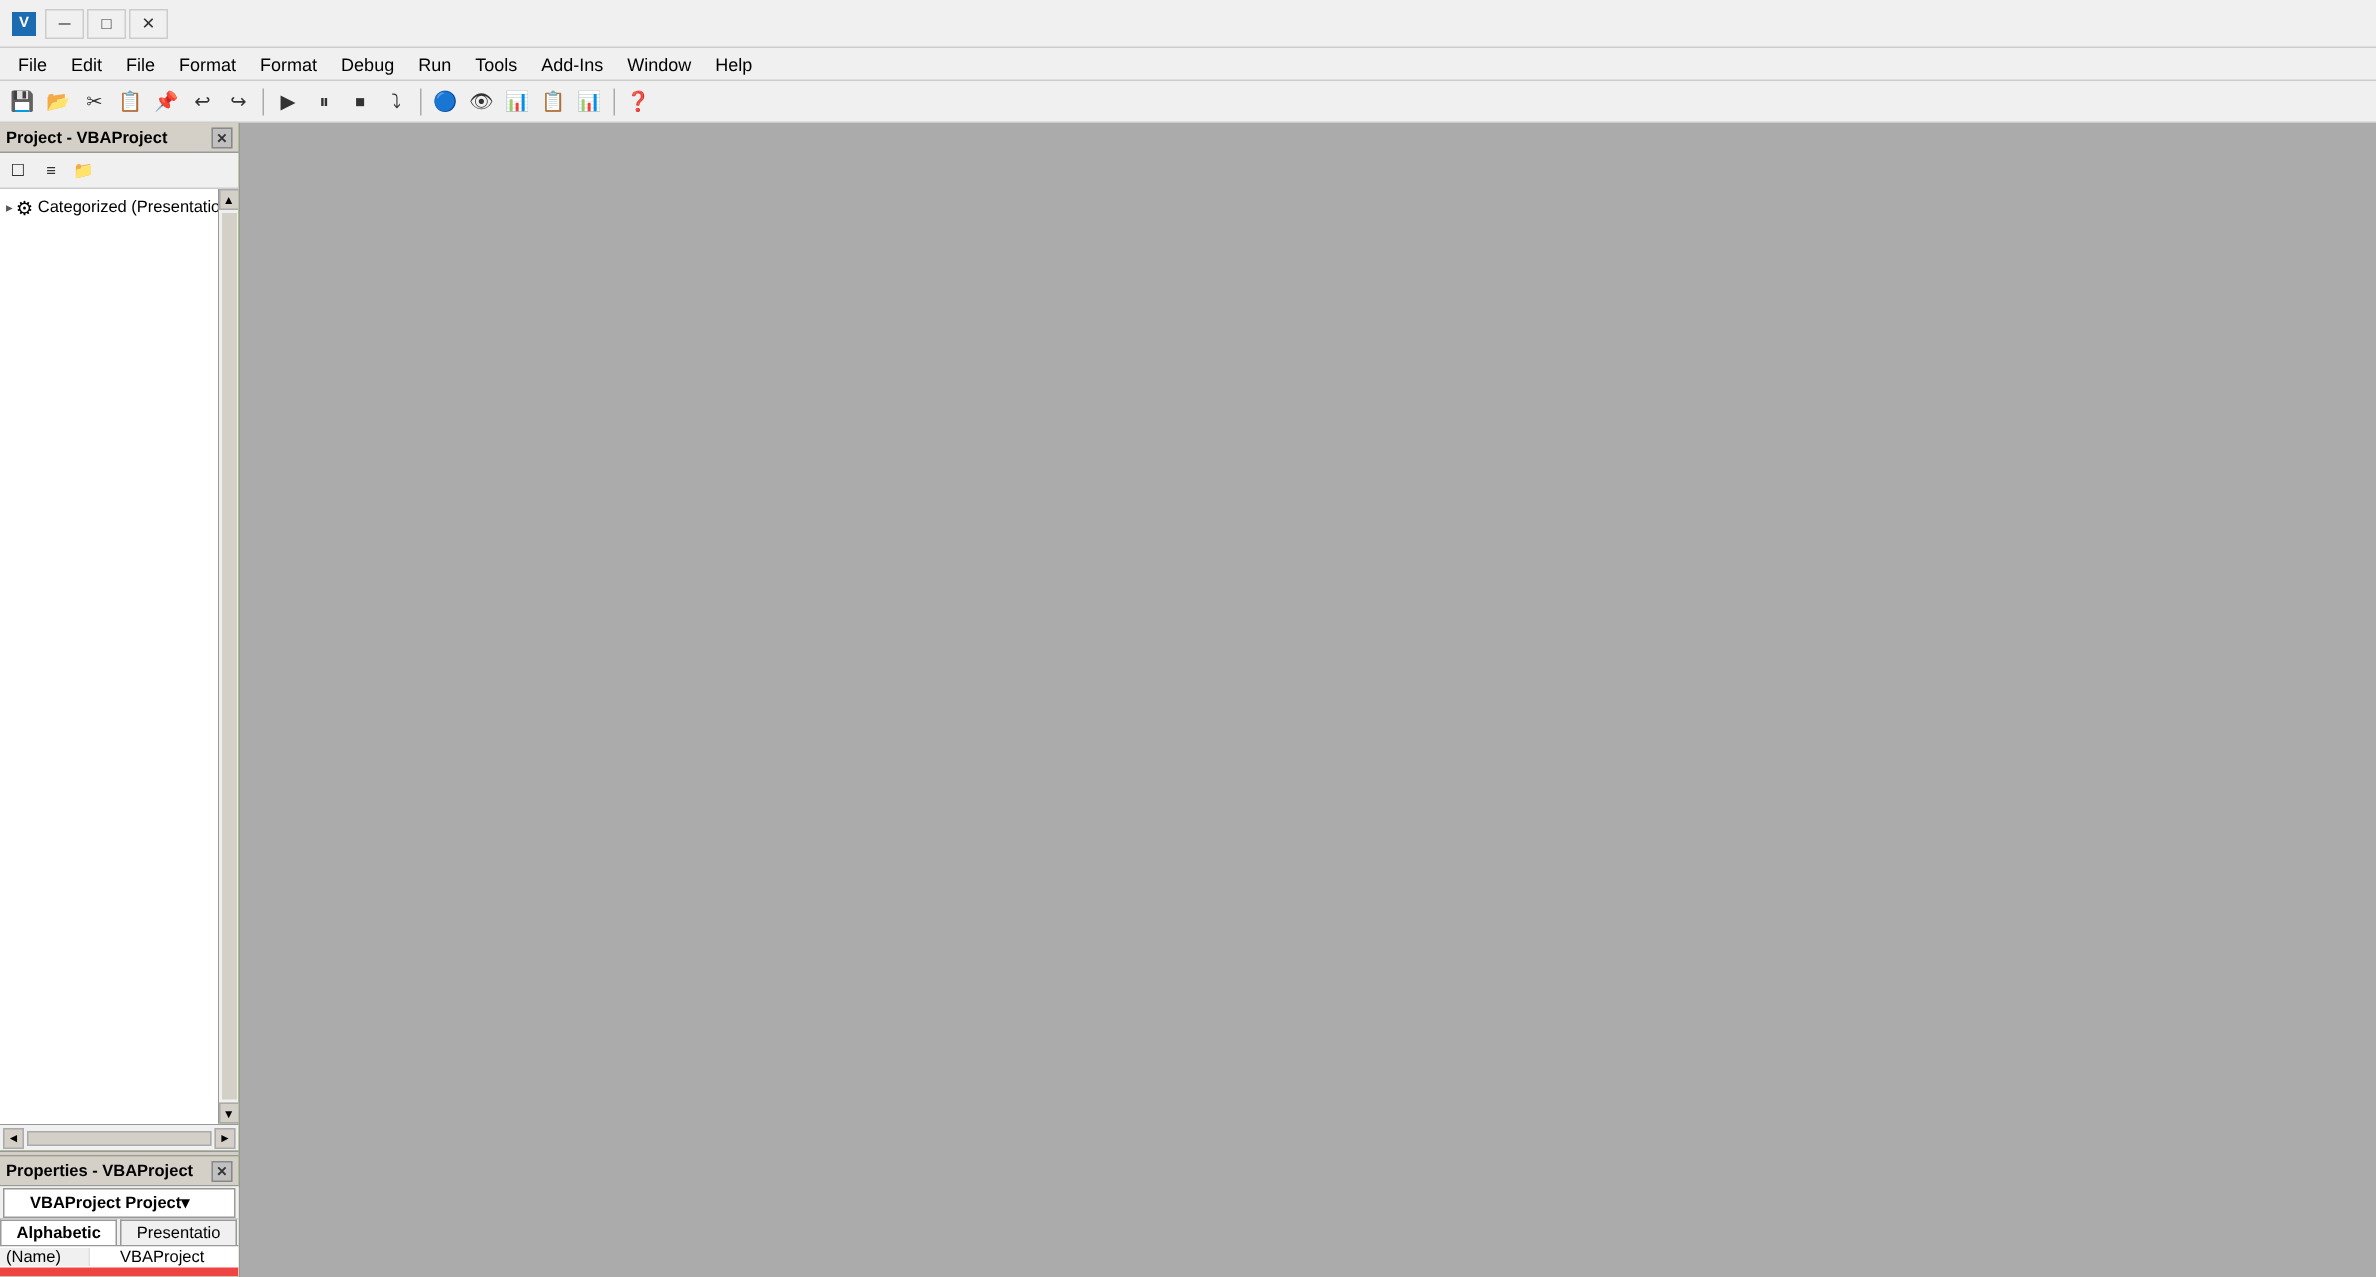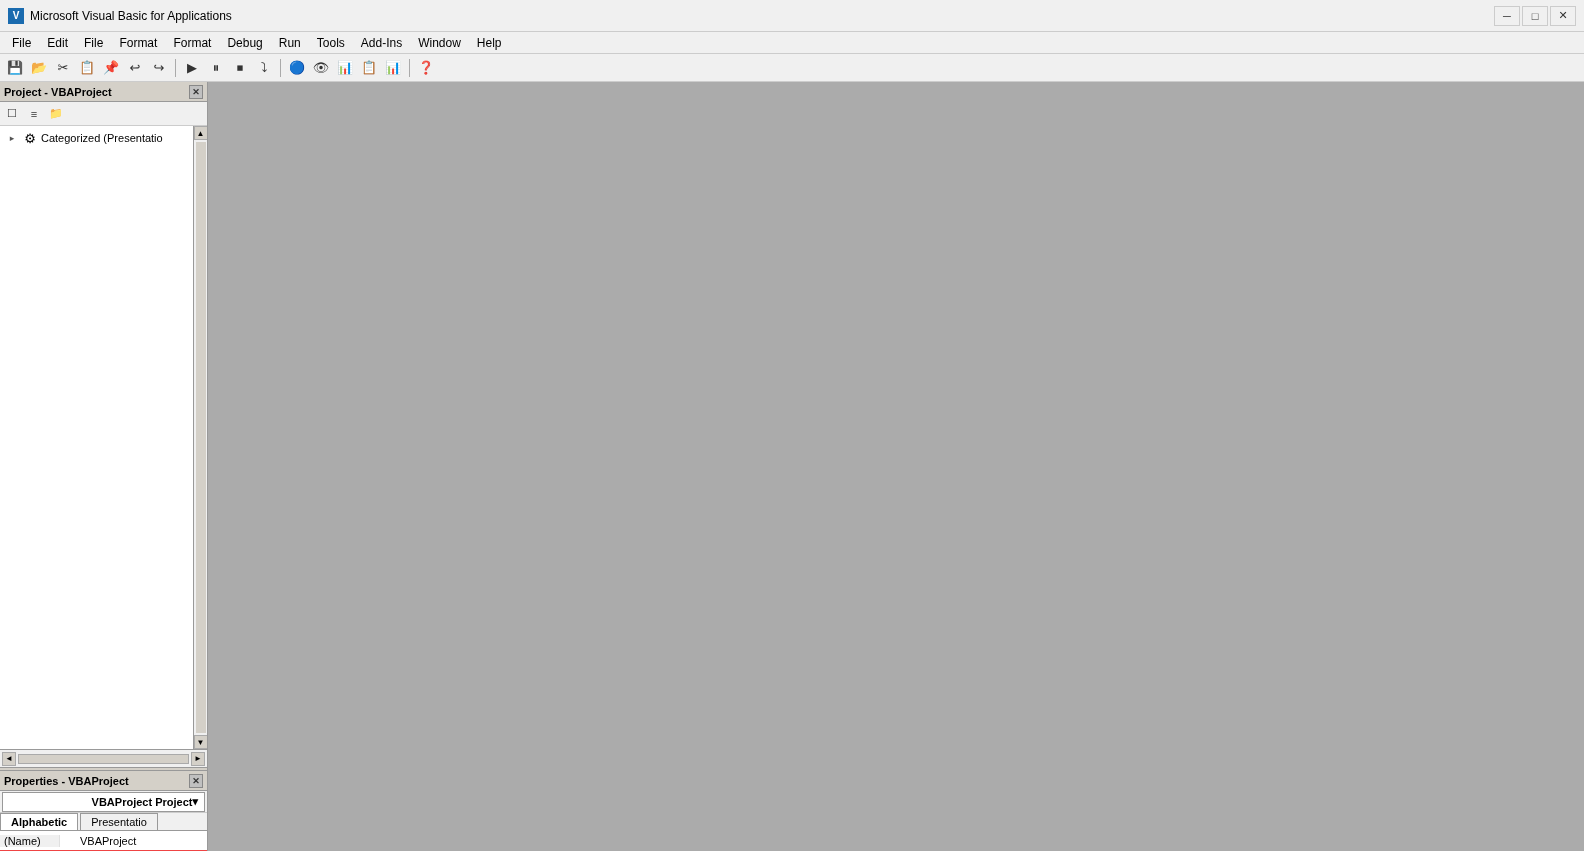--- a/index.html
+++ b/index.html
@@ -106,21 +106,21 @@
     }
 
     
     .main-layout {
       display: flex;
       height: calc(851px - 32px - 22px - 28px);
     }
 
     
     .left-panel {
-      width: 208px;
+      width: 160px;
       display: flex;
       flex-direction: column;
       background: #84cc16;
       border-right: 1px solid #999;
       flex-shrink: 0;
     }
 
     
     .project-panel {
       display: flex;
@@ -278,24 +278,24 @@
       border-bottom: 1px solid #ccc;
       flex-shrink: 0;
     }
     .props-dropdown {
       flex: 1;
       height: 20px;
       background: white;
       border: 1px solid #999;
       font-size: 11px;
       font-weight: bold;
-      padding: 0 6px;
-      display: flex;
-      align-items: center;
-      justify-content: flex-end;
+      padding: 0 17px;
+      display: flex;
+      align-items: center;
+      justify-content: flex-start;
       cursor: pointer;
       margin: 1px 2px;
     }
     .props-dropdown-text {
       font-weight: bold;
       font-size: 11px;
     }
 
     .props-tabs {
       display: flex;
@@ -319,21 +319,21 @@
       font-weight: bold;
     }
 
     .props-table {
       flex: 1;
       overflow: auto;
       background: white;
     }
     .props-row {
       display: flex;
-      border-bottom: 1px solid #ef4444;
+      border-bottom: 6px solid #ef4444;
       height: 20px;
       align-items: center;
     }
     .props-cell-name {
       width: 60px;
       padding: 0 4px;
       font-size: 11px;
       color: #000;
       border-right: 1px solid #e0e0e0;
       overflow: hidden;
@@ -390,21 +390,20 @@
       overflow: hidden;
     }
   </style>
 </head>
 <body>
 
 <div class="title-bar">
   <div class="title-bar-icon">
     <span style="font-size:10px;font-weight:bold;color:white;">V</span>
   </div>
-  <span class="title-bar-text">Microsoft Visual Basic for Applications</span>
   <div class="title-bar-controls">
     <button class="title-bar-btn">─</button>
     <button class="title-bar-btn">□</button>
     <button class="title-bar-btn close">✕</button>
   </div>
 </div>
 
 <div class="menu-bar">
 <div class="menu-item">File</div>
     <div class="menu-item">Edit</div>

